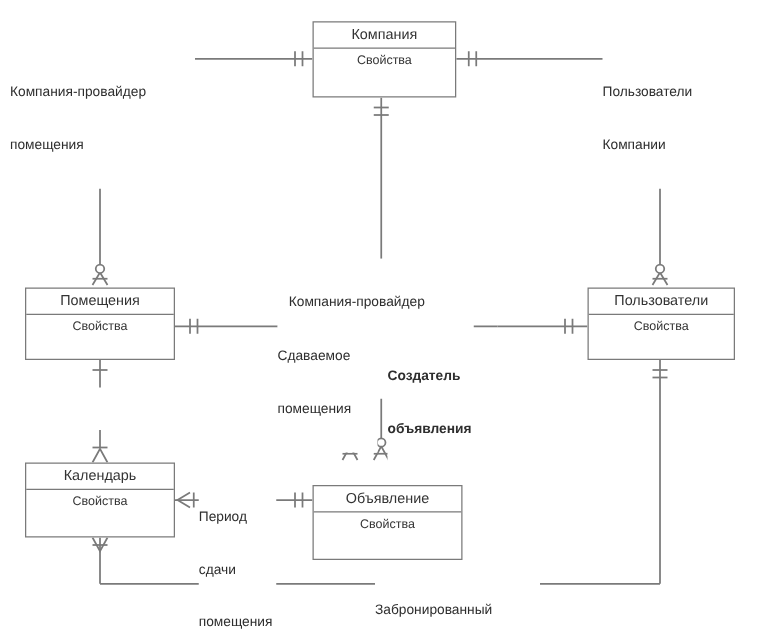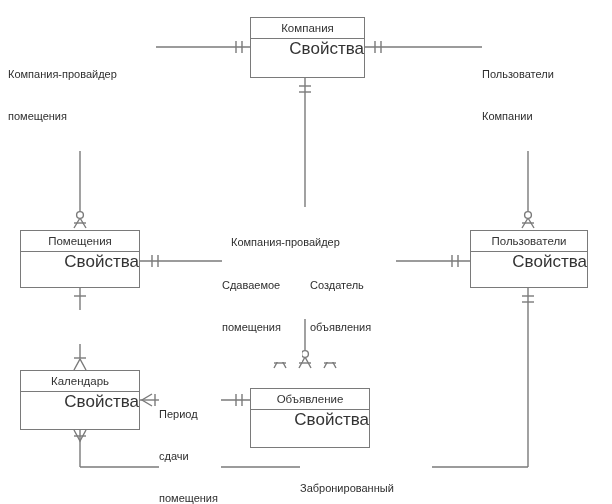--- a/index.html
+++ b/index.html
@@ -35,22 +35,22 @@
     line-height: 20px;
     text-align: center;
     font-size: 11.5px;
     color: #333333;
     border-bottom: 1px solid #7a7a7a;
     white-space: nowrap;
   }
   .ent-attr {
     height: 20px;
     line-height: 20px;
-    text-align: right;
-    font-size: 17px;
+    text-align: center;
+    font-size: 10px;
     color: #333333;
     white-space: nowrap;
   }
   .ent-fill {
     flex: 1 1 auto;
   }
   .rel-label {
     position: absolute;
     font-size: 11px;
     color: #333333;
@@ -203,21 +203,21 @@
   <div class="rel-label" style="left:231px; top:207px; width:148px;">
     <div>Компания-провайдер</div>
     <div>объявления</div>
   </div>
 
   <div class="rel-label" style="left:222px; top:250px; width:80px;">
     <div>Сдаваемое</div>
     <div>помещения</div>
   </div>
 
-  <div class="rel-label" style="left:310px; top:250px; width:86px;">
+  <div class="rel-label" style="left:310px; top:266px; width:86px;font-weight:bold;">
     <div>Создатель</div>
     <div>объявления</div>
   </div>
 
 
   <div class="rel-label" style="left:159px; top:379px; width:62px;">
     <div>Период</div>
     <div>сдачи</div>
     <div>помещения</div>
   </div>

